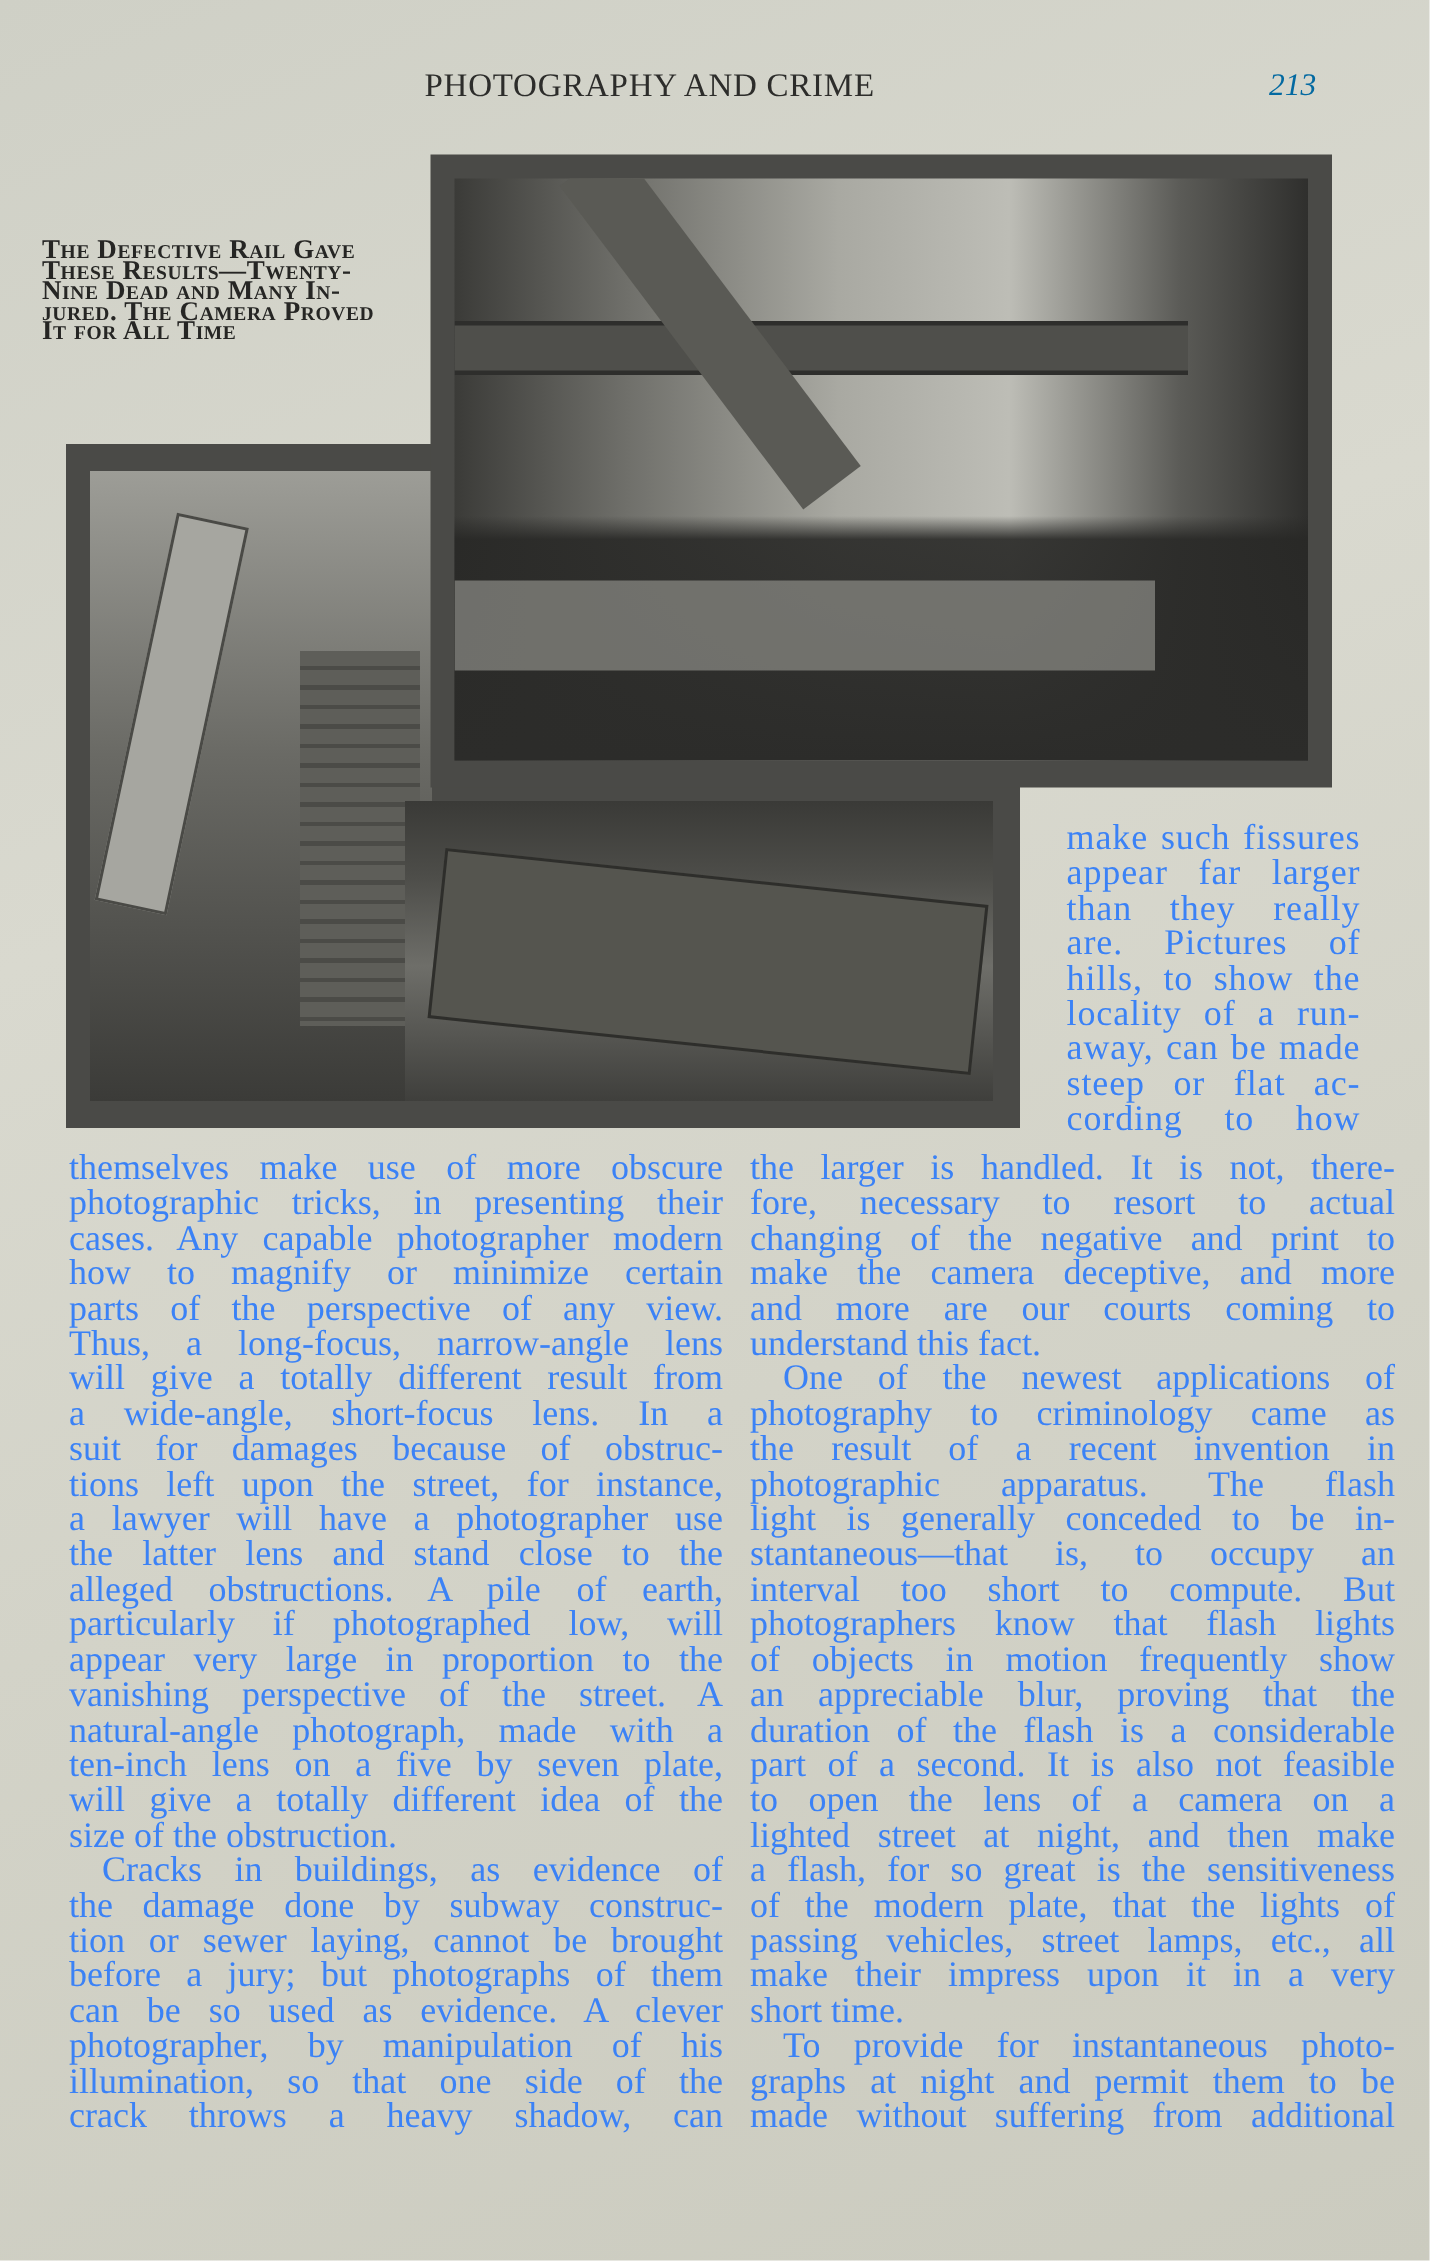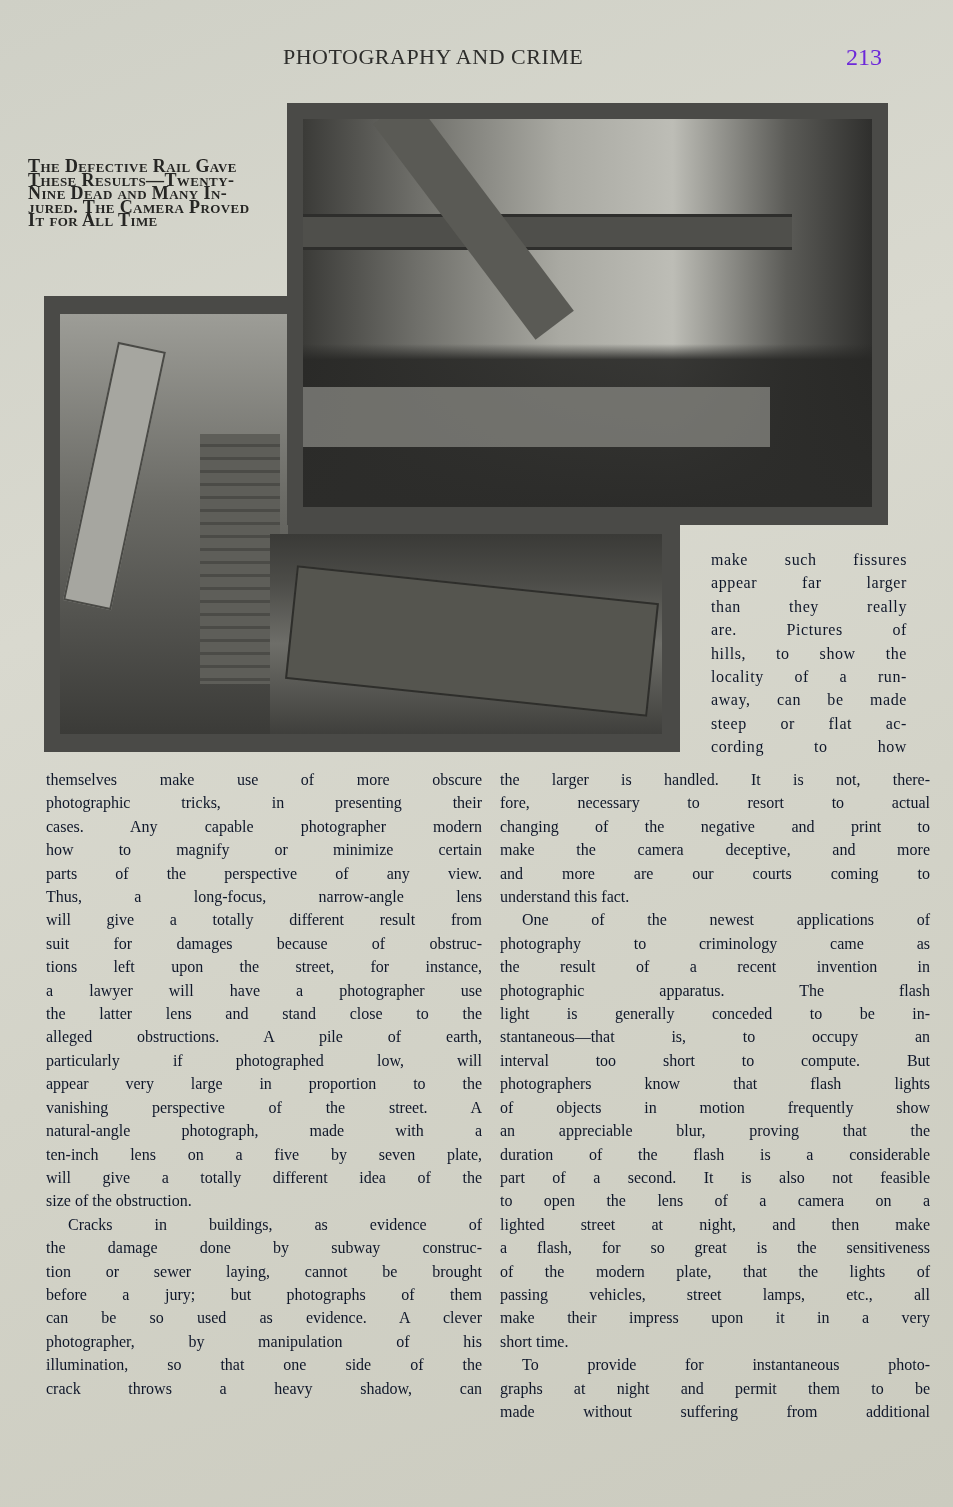--- a/index.html
+++ b/index.html
@@ -11,21 +11,21 @@
     position:relative;
   }
   .header {
     position:absolute; top:44px; left:0; width:775px; height:30px;
   }
   .running-title {
     position:absolute; left:283px; top:0;
     font-size:22px; letter-spacing:0.5px; color:#2d2d2b;
   }
   .page-number {
-    position:absolute; left:846px; top:0; font-size:24px; color:#6d28d9;
+    position:absolute; left:846px; top:0; font-size:21px; color:#0369a1;font-style:italic;
   }
   .caption {
     position:absolute; left:28px; top:160px; width:232px;
     text-align:center; font-size:18px; line-height:13.5px;
     font-variant: small-caps; font-weight:bold; letter-spacing:0.4px; color:#262624;
   }
   .photo-frame { position:absolute; background:#4a4a47; }
   .photo-inner { position:absolute; overflow:hidden; }
   
   #photo-bridge { left:287px; top:103px; width:601px; height:422px; }
@@ -44,21 +44,21 @@
     left:16px; top:18px; width:228px; height:420px;
     background: linear-gradient(180deg, #9d9d97 0%, #6a6a65 45%, #3b3b38 100%);
   }
   #photo-wreck .photo-inner.b {
     left:226px; top:238px; width:392px; height:200px;
     background: linear-gradient(180deg, #3a3a37 0%, #4d4d49 25%, #6e6e69 55%, #3f3f3c 100%);
   }
   .wreck-car { position:absolute; left:30px; top:30px; width:45px; height:260px; background:#a6a6a0; transform:rotate(12deg); border:2px solid #4a4a46; }
   .wreck-pier { position:absolute; left:140px; top:120px; width:80px; height:250px; background: repeating-linear-gradient(180deg,#5e5e59 0 10px,#4b4b47 10px 13px); }
   .wreck-tender { position:absolute; left:20px; top:50px; width:360px; height:110px; background:#55554f; transform:rotate(6deg); border:2px solid #2e2e2b; }
-  .text-col { position:absolute; font-size:16px; line-height:23.4px; text-align:justify; color:#0f172a; }
+  .text-col { position:absolute; font-size:24px; line-height:23.4px; text-align:justify; color:#3b82f6; }
   .indent { text-indent:22px; }
   #right-top { left:711px; top:548px; width:196px; letter-spacing:0.6px; }
   #col-left { left:46px; top:768px; width:436px; }
   #col-right { left:500px; top:768px; width:430px; }
   .line { display:block; white-space:nowrap; text-align-last:justify; }
   .line.last { text-align-last:left; }
 </style>
 </head>
 <body>
 
@@ -106,20 +106,21 @@
 </div>
 
 <div class="text-col" id="col-left">
   <span class="line">themselves make use of more obscure</span>
   <span class="line">photographic tricks, in presenting their</span>
   <span class="line">cases. Any capable photographer modern</span>
   <span class="line">how to magnify or minimize certain</span>
   <span class="line">parts of the perspective of any view.</span>
   <span class="line">Thus, a long-focus, narrow-angle lens</span>
   <span class="line">will give a totally different result from</span>
+  <span class="line">a wide-angle, short-focus lens. In a</span>
   <span class="line">suit for damages because of obstruc-</span>
   <span class="line">tions left upon the street, for instance,</span>
   <span class="line">a lawyer will have a photographer use</span>
   <span class="line">the latter lens and stand close to the</span>
   <span class="line">alleged obstructions. A pile of earth,</span>
   <span class="line">particularly if photographed low, will</span>
   <span class="line">appear very large in proportion to the</span>
   <span class="line">vanishing perspective of the street. A</span>
   <span class="line">natural-angle photograph, made with a</span>
   <span class="line">ten-inch lens on a five by seven plate,</span>

